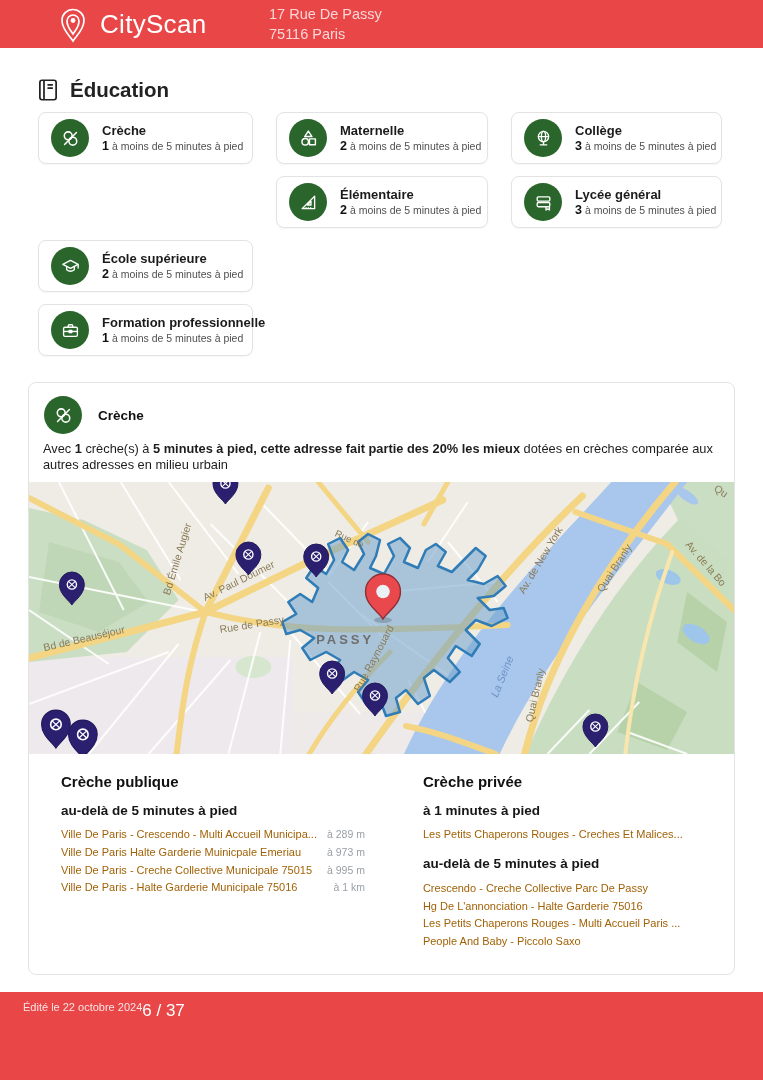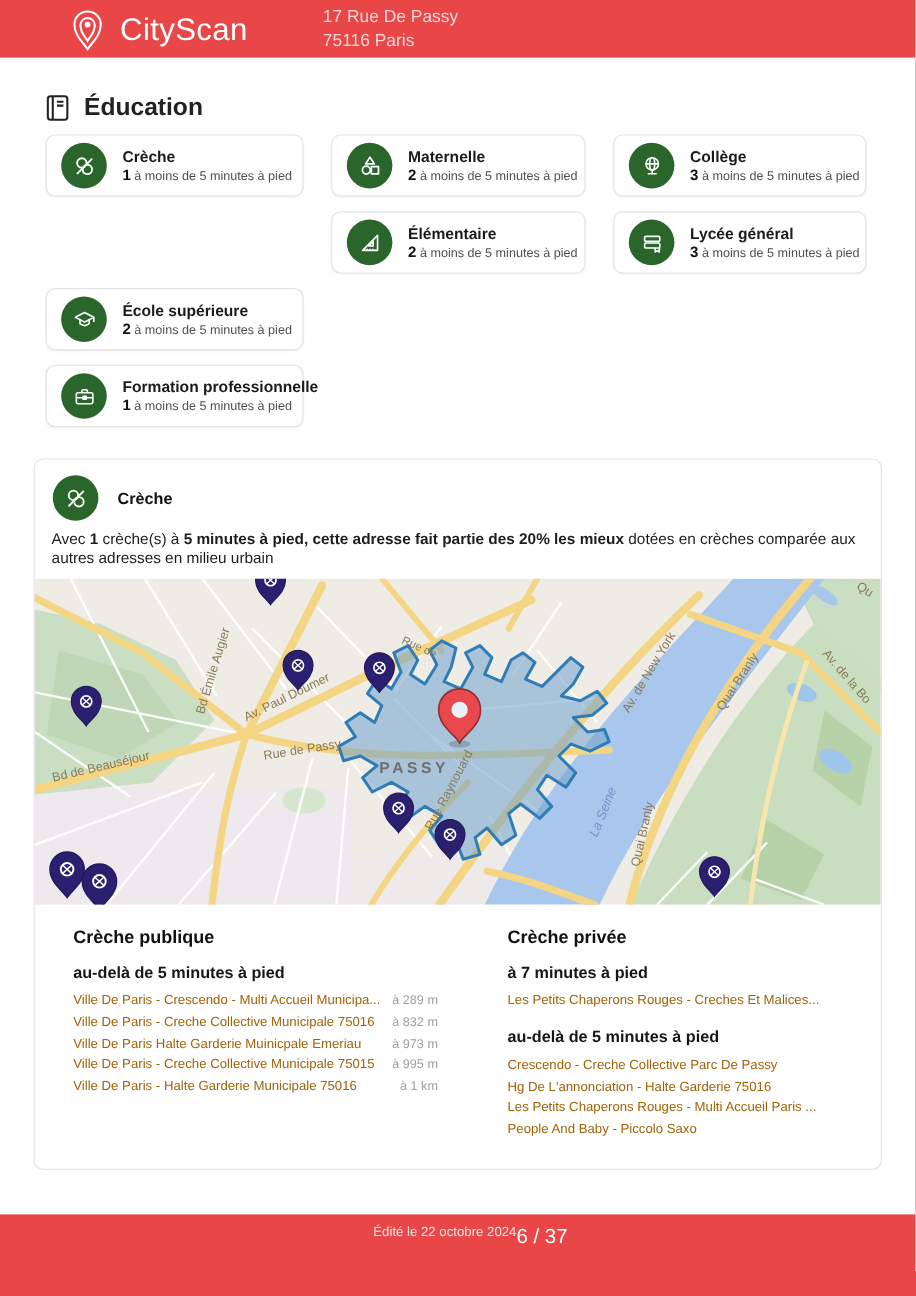--- a/index.html
+++ b/index.html
@@ -46,21 +46,21 @@
   .desc{padding:0 14px;font-size:12.8px;line-height:15.8px;color:#1d1d1d;margin:7px 0 9px}
   .map-wrap{width:705px;height:272px;overflow:hidden}
   .lists{display:grid;grid-template-columns:1fr 1fr;column-gap:58px;padding:19px 26px 24px 32px}
   .list-title{font-size:15px;font-weight:700;color:#111;margin-bottom:2px}
   .group-head{font-size:13.5px;font-weight:700;color:#161616;margin:13px 0 8px}
   .row{display:flex;justify-content:space-between;align-items:baseline;gap:10px;padding:2.8px 0}
   .row-name{font-size:11px;color:#a16207;white-space:nowrap;overflow:hidden;text-overflow:ellipsis}
   .row-dist{font-size:10.5px;color:#9aa0a6;white-space:nowrap;flex:none}
 
   
-  .ftr{position:absolute;left:0;right:0;bottom:0;height:68px;background:var(--brand-red);display:flex;justify-content:center;align-items:flex-start;padding:9px 28px 0 49px}
+  .ftr{position:absolute;left:0;right:0;bottom:0;height:88px;background:var(--brand-red);display:flex;justify-content:flex-start;align-items:flex-start;padding:9px 28px 0 23px}
   .edited{font-size:11px;color:rgba(255,255,255,.85)}
   .page-num{font-size:17px;color:#ffffff}
 
   .map-label{font-size:10.5px;fill:#8a7b58}
 </style>
 </head>
 <body>
 
 <svg width="0" height="0" style="position:absolute" aria-hidden="true">
   <defs>
@@ -373,45 +373,41 @@
         <div class="list-col">
             <div class="list-title">Crèche publique</div>
         <div class="group">
           <div class="group-head">au-delà de 5 minutes à pied</div>
 
         <div class="row">
           <span class="row-name">Ville De Paris - Crescendo - Multi Accueil Municipa...</span>
           <span class="row-dist">à 289 m</span>
         </div>
 
-        <div class="row">
-          <span class="row-name">Ville De Paris - Creche Collective Municipale 75016</span>
-          <span class="row-dist">à 832 m</span>
-        </div>
 
         <div class="row">
           <span class="row-name">Ville De Paris Halte Garderie Muinicpale Emeriau</span>
           <span class="row-dist">à 973 m</span>
         </div>
 
         <div class="row">
           <span class="row-name">Ville De Paris - Creche Collective Municipale 75015</span>
           <span class="row-dist">à 995 m</span>
         </div>
 
         <div class="row">
           <span class="row-name">Ville De Paris - Halte Garderie Municipale 75016</span>
           <span class="row-dist">à 1 km</span>
         </div>
       </div>
       </div>
         <div class="list-col">
             <div class="list-title">Crèche privée</div>
         <div class="group">
-          <div class="group-head">à 7 minutes à pied</div>
+          <div class="group-head">à 1 minutes à pied</div>
 
         <div class="row">
           <span class="row-name">Les Petits Chaperons Rouges - Creches Et Malices...</span>
 
         </div>
       </div>
 
         <div class="group">
           <div class="group-head">au-delà de 5 minutes à pied</div>
 

